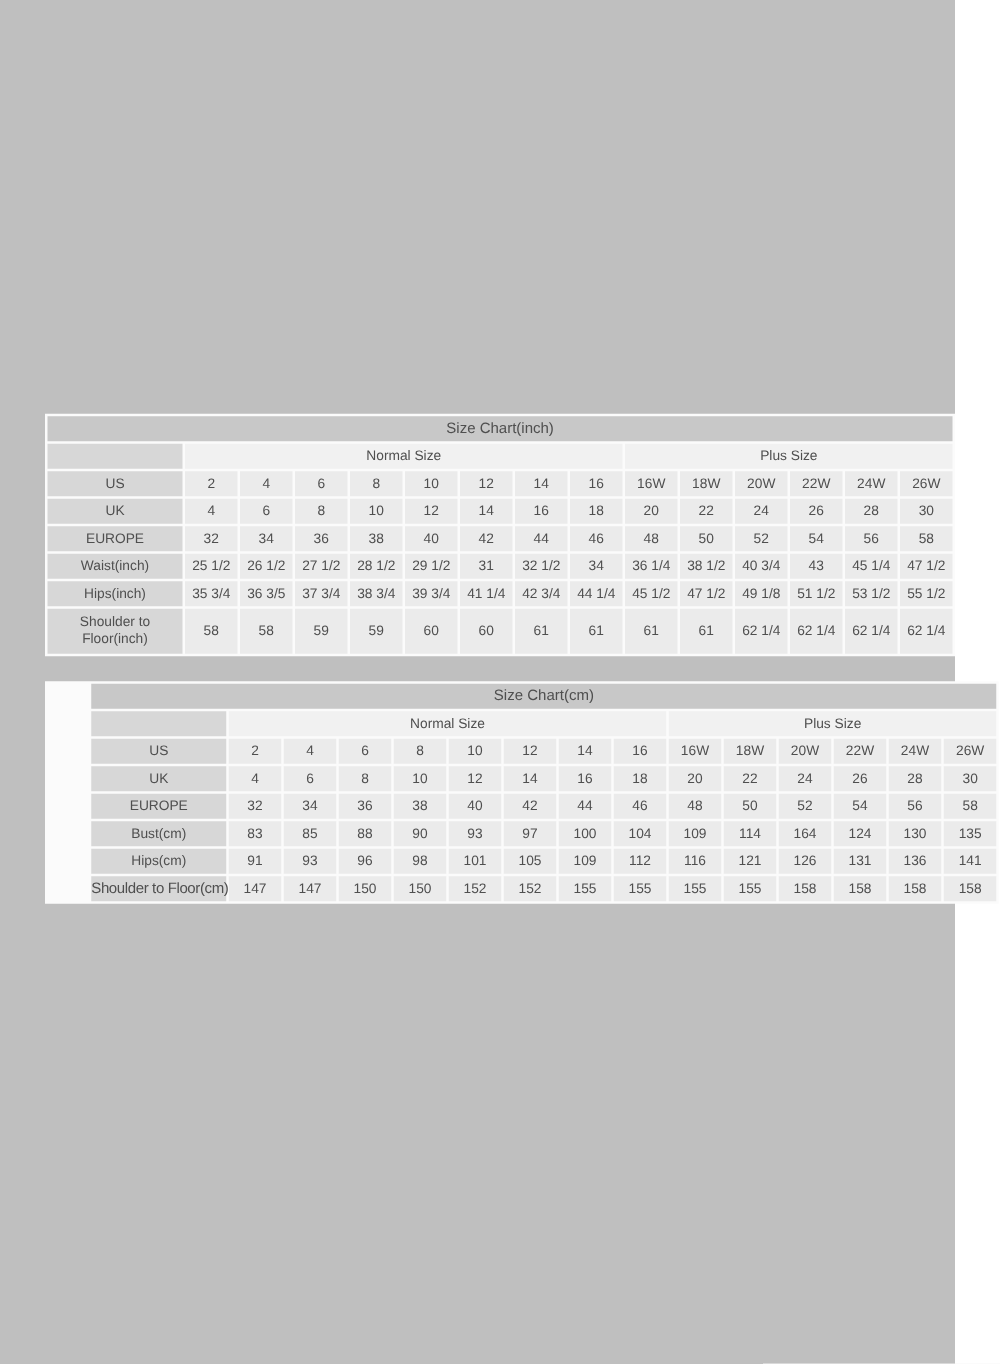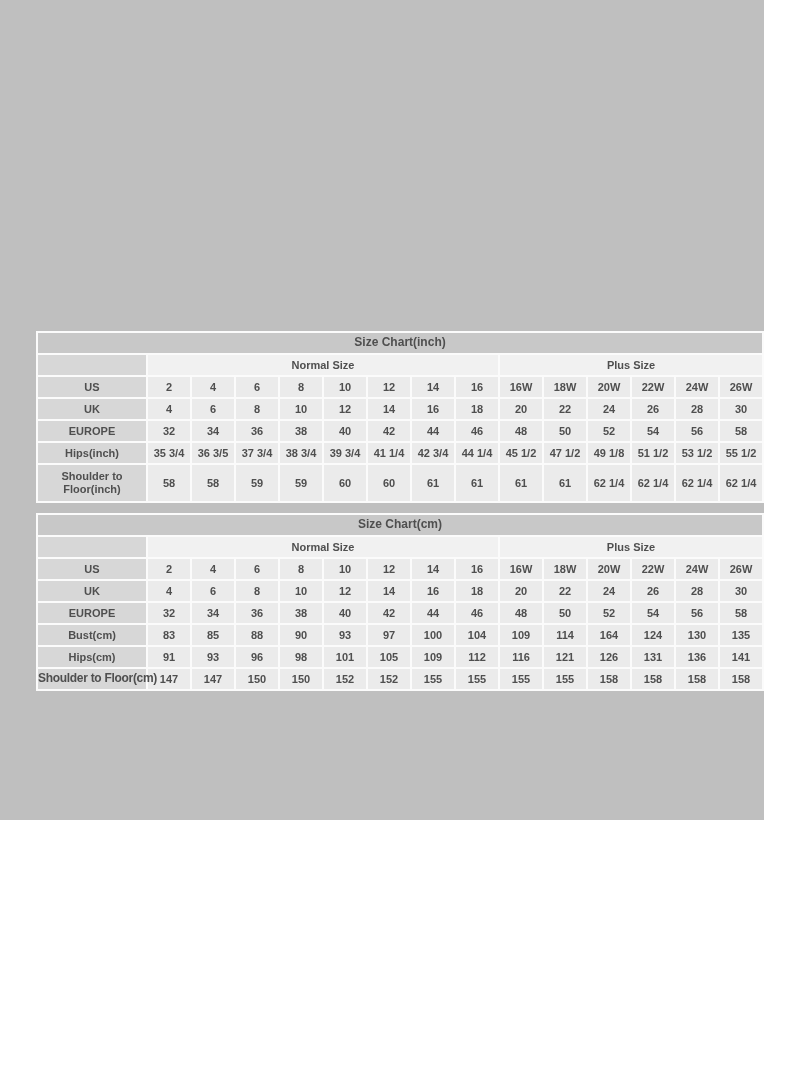--- a/index.html
+++ b/index.html
@@ -12,36 +12,36 @@
     --text: #4f4f4f;
   }
   * { box-sizing: border-box; }
   html, body {
     margin: 0; padding: 0;
     width: 800px; height: 1091px;
     background: #ffffff;
     font-family: "Liberation Sans", sans-serif;
     color: var(--text);
   }
-  .viewport { position: relative; width: 800px; height: 820px; overflow: hidden; font-weight: bold; }
+  .viewport { position: relative; width: 800px; height: 1091px; overflow: hidden; }
   .gray-canvas {
     position: absolute; left: 0; top: 0;
     width: 764px; height: 1091px;
     background: var(--page-bg);
   }
   .tables-area { position: absolute; left: 36px; top: 331px; }
   table.size-table {
     border-collapse: separate;
     border-spacing: 2px;
     table-layout: fixed;
     width: 728px;
     background: var(--table-gap);
     font-size: 11px;
   }
-  table.size-table + table.size-table { margin-top: 10px; }
+  table.size-table + table.size-table { margin-top: 20px; padding-left: 35px; }
   col.col-label { width: 108px; }
   col.col-data  { width: 42px; }
   td {
     padding: 0;
     height: 20px;
     text-align: center;
     vertical-align: middle;
     background: var(--cell-bg);
     line-height: 1.15;
   }
@@ -134,20 +134,37 @@
               <td>40</td>
               <td>42</td>
               <td>44</td>
               <td>46</td>
               <td>48</td>
               <td>50</td>
               <td>52</td>
               <td>54</td>
               <td>56</td>
               <td>58</td>
+            </tr>
+            <tr class="">
+              <td class="label-cell">Waist(inch)</td>
+              <td>25 1/2</td>
+              <td>26 1/2</td>
+              <td>27 1/2</td>
+              <td>28 1/2</td>
+              <td>29 1/2</td>
+              <td>31</td>
+              <td>32 1/2</td>
+              <td>34</td>
+              <td>36 1/4</td>
+              <td>38 1/2</td>
+              <td>40 3/4</td>
+              <td>43</td>
+              <td>45 1/4</td>
+              <td>47 1/2</td>
             </tr>
             <tr class="">
               <td class="label-cell">Hips(inch)</td>
               <td>35 3/4</td>
               <td>36 3/5</td>
               <td>37 3/4</td>
               <td>38 3/4</td>
               <td>39 3/4</td>
               <td>41 1/4</td>
               <td>42 3/4</td>

